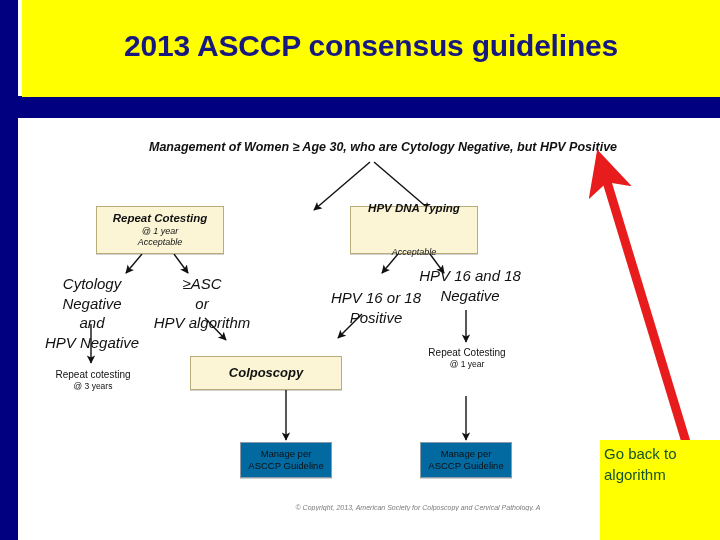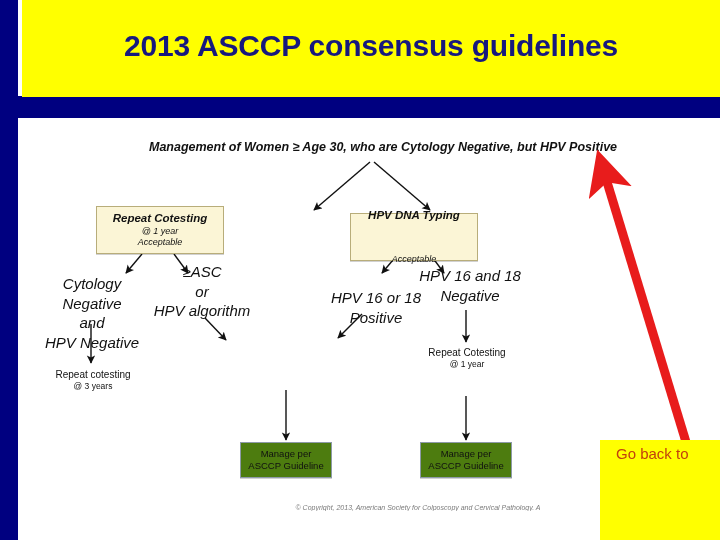--- a/index.html
+++ b/index.html
@@ -91,21 +91,21 @@
     flex-direction: column;
     align-items: center;
     justify-content: center;
   }
   .node.cream {
     background: #fbf5d6;
     border: 1px solid #b8ad7a;
     box-shadow: 0 1px 0 rgba(0,0,0,.18);
   }
   .node.blue {
-    background: #4d7c0f;
+    background: #0369a1;
     border: 1px solid #8d9aa8;
     font-style: normal;
     box-shadow: 0 1px 0 rgba(0,0,0,.18);
     text-align: right;
   }
   .n-title {
     font-weight: bold;
     font-size: 11.5px;
     line-height: 1.18;
   }
@@ -164,25 +164,25 @@
     pointer-events: none;
   }
 
   
   .callout {
     position: absolute;
     left: 600px; top: 440px;
     width: 120px; height: 100px;
     background: #ffff00;
     box-sizing: border-box;
-    padding: 4px 2px 2px 16px;
+    padding: 4px 2px 2px 4px;
     font-family: "Liberation Sans", sans-serif;
     font-size: 15px;
     line-height: 1.38;
-    color: #c2410c;
+    color: #14532d;
   }
 </style>
 </head>
 <body>
 
 <div id="slide">
 
   <div class="frame-left"></div>
   <div class="frame-band"></div>
 
@@ -224,32 +224,32 @@
         <line x1="268" y1="272" x2="268" y2="322"></line>
       </g>
     </svg>
 
     <div class="node cream" style="left:78px; top:88px; width:128px; height:48px;">
       <div class="n-title">Repeat Cotesting</div>
       <div class="n-sub">@ 1 year</div>
       <div class="n-sub">Acceptable</div>
     </div>
 
-    <div class="node cream" style="left:332px; top:95px; width:128px; height:48px;gap:32px;">
+    <div class="node cream" style="left:332px; top:88px; width:128px; height:48px;gap:32px;">
       <div class="n-title">HPV DNA Typing</div>
       <div class="n-sub">Acceptable</div>
     </div>
 
     <div class="label" style="left:14px; top:156px; width:120px;">
       <div class="l1">Cytology Negative</div>
       <div class="l2">and</div>
       <div class="l3">HPV Negative</div>
     </div>
 
-    <div class="label" style="left:132px; top:144px; width:104px;text-align:center;">
+    <div class="label" style="left:132px; top:156px; width:104px;text-align:center;">
       <div class="l1">≥ASC</div>
       <div class="l2">or</div>
       <div class="l3">HPV algorithm</div>
     </div>
 
     <div class="label" style="left:296px; top:170px; width:124px;">
       <div class="l1">HPV 16 or 18 Positive</div>
     </div>
 
     <div class="label" style="left:386px; top:148px; width:132px;">
@@ -259,20 +259,23 @@
     <div class="plainlabel" style="left:14px; top:250px; width:122px;">
       <div class="l1">Repeat cotesting</div>
       <div class="l2">@ 3 years</div>
     </div>
 
     <div class="plainlabel" style="left:388px; top:228px; width:122px;">
       <div class="l1">Repeat Cotesting</div>
       <div class="l2">@ 1 year</div>
     </div>
 
+    <div class="node cream" style="left:172px; top:238px; width:152px; height:34px;">
+      <div class="n-title" style="font-size:13px;">Colposcopy</div>
+    </div>
 
     <div class="node blue" style="left:222px; top:324px; width:92px; height:36px;">
       <div class="n-sub" style="font-size:9.5px;">Manage per</div>
       <div class="n-sub" style="font-size:9.5px;">ASCCP Guideline</div>
     </div>
 
     <div class="node blue" style="left:402px; top:324px; width:92px; height:36px;">
       <div class="n-sub" style="font-size:9.5px;">Manage per</div>
       <div class="n-sub" style="font-size:9.5px;">ASCCP Guideline</div>
     </div>
@@ -284,15 +287,16 @@
     <defs>
       <marker id="redhead" markerWidth="5" markerHeight="5" refX="2.4" refY="2.5" orient="auto">
         <path d="M0,0 L5,2.5 L0,5 L1.2,2.5 z" fill="#e81c1c"></path>
       </marker>
     </defs>
     <line x1="686" y1="442" x2="604" y2="172" stroke="#e81c1c" stroke-width="9" marker-end="url(#redhead)"></line>
   </svg>
 
   <div class="callout">
     <div>Go back to</div>
+    <div>algorithm</div>
   </div>
 
 </div>
 
 </body></html>

